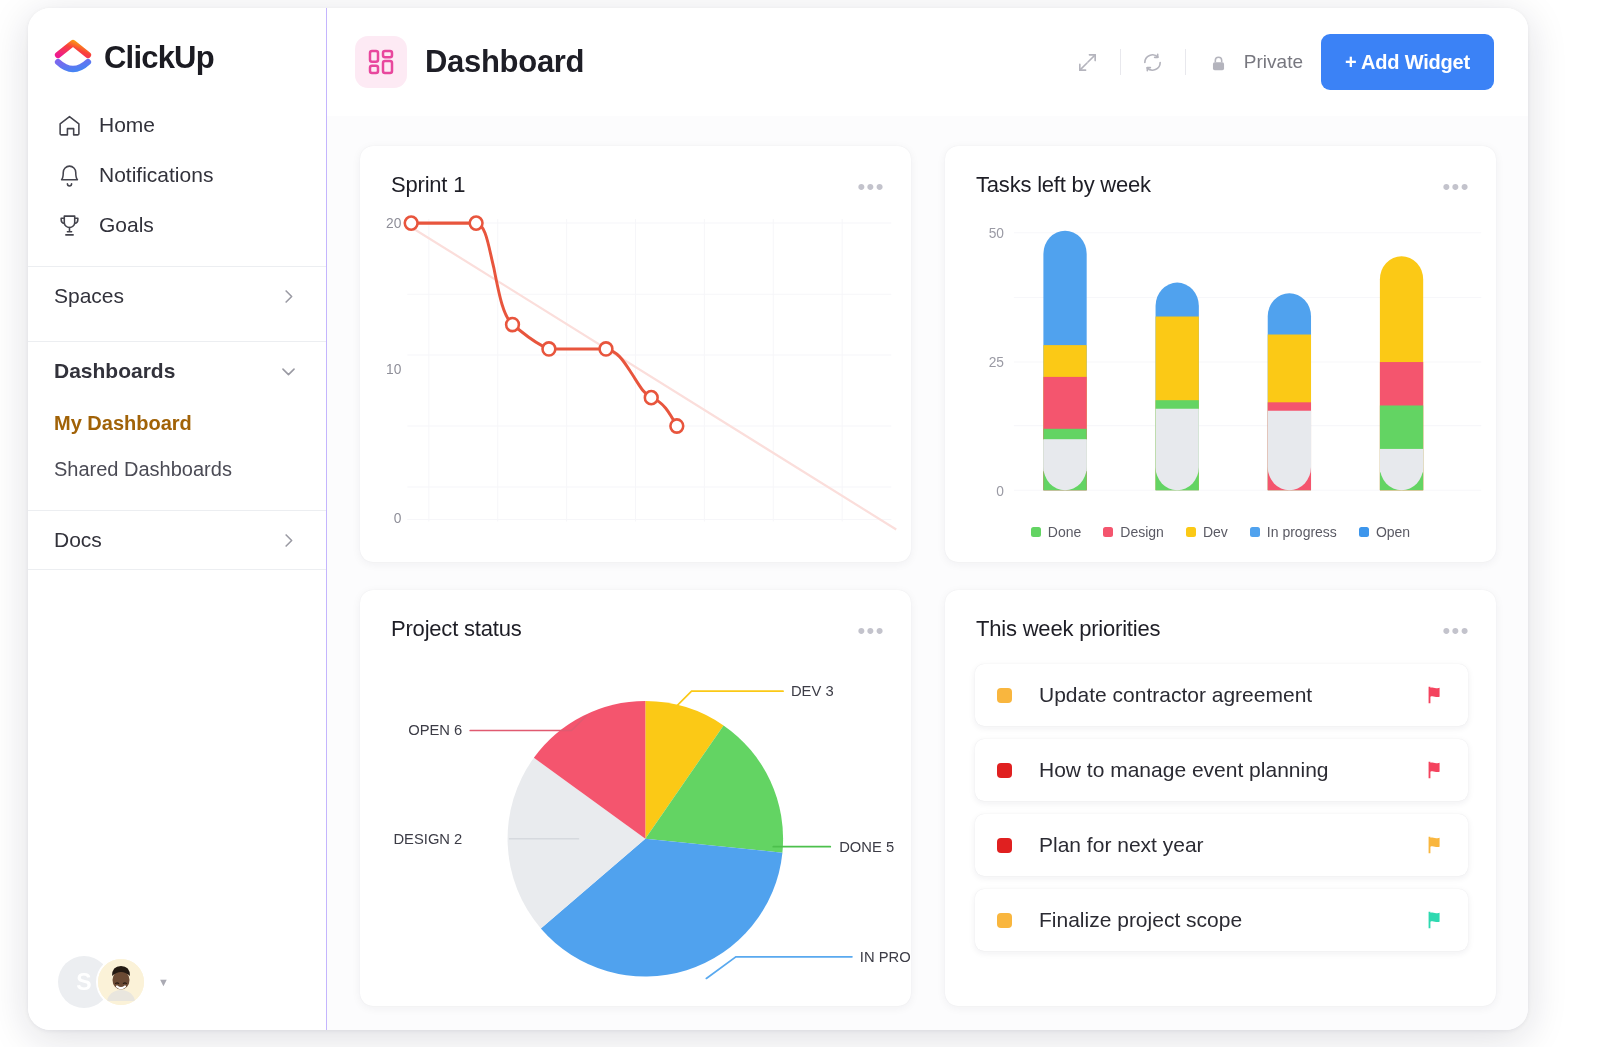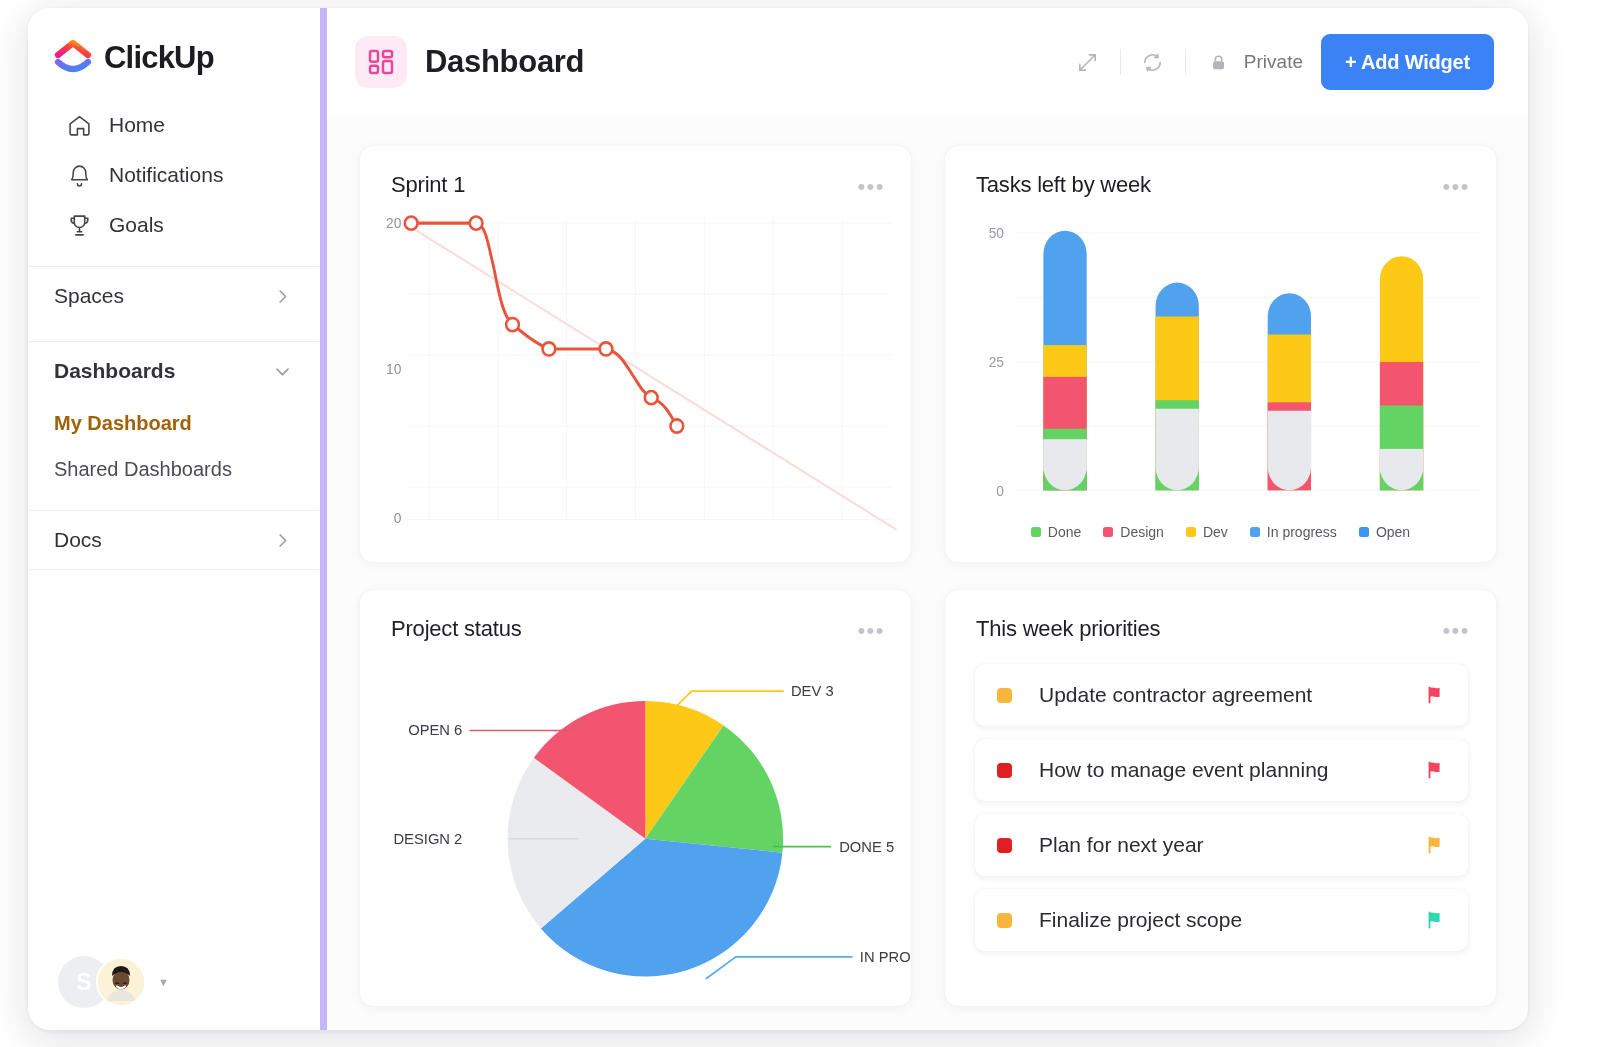--- a/index.html
+++ b/index.html
@@ -18,32 +18,32 @@
     box-shadow: 0 8px 40px rgba(20,20,50,0.14), 0 1px 4px rgba(20,20,50,0.06);
     overflow: hidden;
     display: flex;
   }
 
   
   .sidebar {
     width: 299px;
     height: 100%;
     background: #ffffff;
-    border-right: 7px solid #c4b5fd;
+    border-right: 1px solid #c4b5fd;
     position: relative;
     flex-shrink: 0;
   }
   .brand { display: flex; align-items: center; gap: 11px; padding: 30px 0 0 25px; }
   .brand-mark { width: 40px; height: 40px; position: relative; }
   .brand-text { font-size: 31px; font-weight: bold; color: #1b1b22; letter-spacing: -0.8px; }
 
   .nav-top { padding: 22px 0 0 0; }
   .nav-item {
     display: flex; align-items: center; gap: 17px;
-    height: 50px; padding-left: 38px; cursor: pointer;
+    height: 50px; padding-left: 28px; cursor: pointer;
   }
   .nav-ico { width: 26px; height: 26px; display: flex; align-items: center; justify-content: center; color: #44444d; }
   .nav-label { font-size: 21px; color: #32323b; }
 
   .sec-divider { height: 1px; background: #eceef1; margin: 16px 0 0 0; }
   .sec {
     display: flex; align-items: center; justify-content: space-between;
     padding: 0 28px 0 26px; height: 58px; cursor: pointer;
   }
   .sec-title { font-size: 21px; color: #32323b; }
@@ -82,21 +82,21 @@
     display: flex; align-items: center; justify-content: center; flex-shrink: 0;
   }
   .dash-title { font-size: 31px; color: #1e1e26; margin-left: 18px; letter-spacing: -0.3px; }
   .top-right { margin-left: auto; display: flex; align-items: center; gap: 0; }
   .icon-btn {
     width: 46px; height: 46px; display: flex; align-items: center; justify-content: center;
     color: #b4b4bd; cursor: pointer; border-radius: 8px;
   }
   .vsep { width: 1px; height: 26px; background: #e8e8ed; margin: 0 9px; }
   .private {
-    display: flex; align-items: center; gap: 16px; margin: 0 18px 0 14px;
+    display: flex; align-items: flex-end; gap: 16px; margin: 0 18px 0 14px;
     font-size: 19px; color: #77777f; cursor: pointer;
   }
   .add-widget {
     background: #3b82f6; color: #fff; border: none; border-radius: 9px;
     height: 56px; padding: 0 24px; font-size: 20px; font-weight: bold;
     font-family: "Liberation Sans", sans-serif; cursor: pointer; letter-spacing: -0.2px;
   }
 
   .grid {
     flex: 1; padding: 30px 32px 24px 33px;

